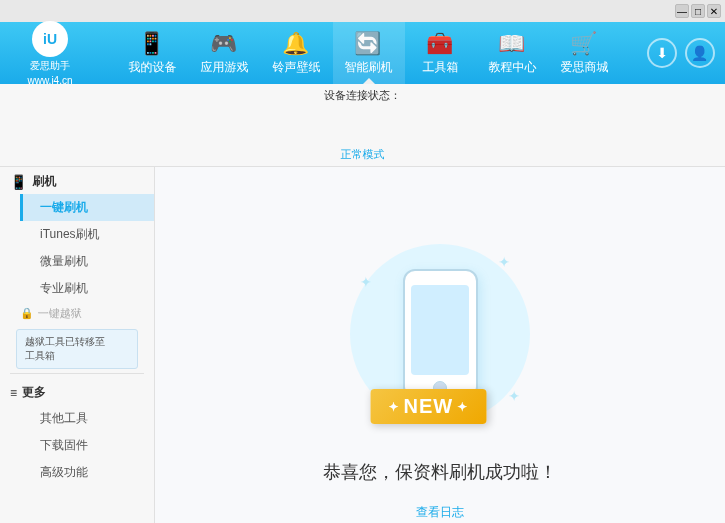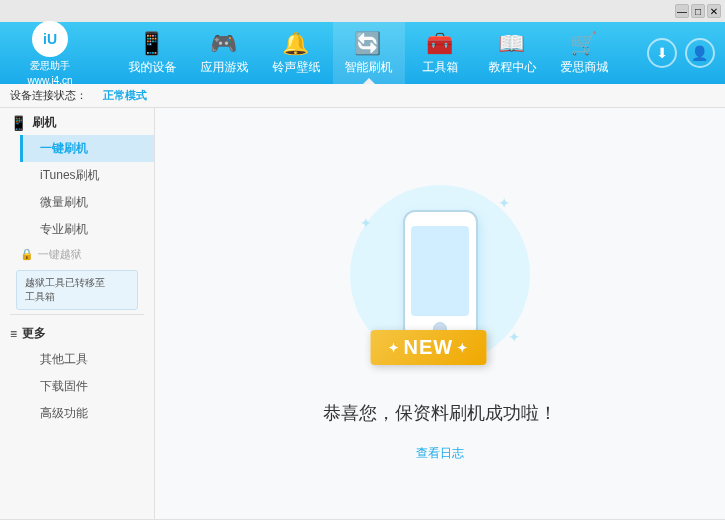--- a/index.html
+++ b/index.html
@@ -88,21 +88,21 @@
     }
 
     
     .sidebar {
       width: 155px;
       background: #f7f7f7;
       border-right: 1px solid #e0e0e0;
       overflow-y: auto;
       padding-top: 0;
     }
-    .status-ok { color: #1aabea; font-weight: bold; }
+    .status-ok { color: #1aabea; font-weight: normal; margin-top: 36px; }
     .sidebar-section-header {
       display: flex; align-items: center; gap: 5px;
       padding: 6px 10px 4px 10px;
       font-size: 12px; color: #333; font-weight: bold;
     }
     .sidebar-section-icon { color: #1aabea; font-size: 14px; }
     .sidebar-item {
       padding: 5px 10px 5px 20px;
       font-size: 12px;
       color: #555;
@@ -295,21 +295,21 @@
       <span class="nav-icon">🛒</span>
       <span>爱思商城</span>
     </div>
   </div>
   <div class="nav-right">
     <div class="nav-right-btn">⬇</div>
     <div class="nav-right-btn">👤</div>
   </div>
 </div>
 
-<div style="background:#f7f7f7; border-bottom:1px solid #e0e0e0; padding:4px 10px; font-size:11px; color:#333; display:flex; align-items:center; gap:16px;">
+<div style="background:#f7f7f7; border-bottom:1px solid #e0e0e0; padding:4px 10px; font-size:11px; color:#333; display:flex; align-items:center; gap:8px;flex-direction:column;">
   <span>设备连接状态：</span>
   <span class="status-ok">正常模式</span>
 </div>
 
 <div class="main-wrapper">
 
   <div class="sidebar">
     <div class="sidebar-section-header">
       <span class="sidebar-section-icon">📱</span>
       <span>刷机</span>

